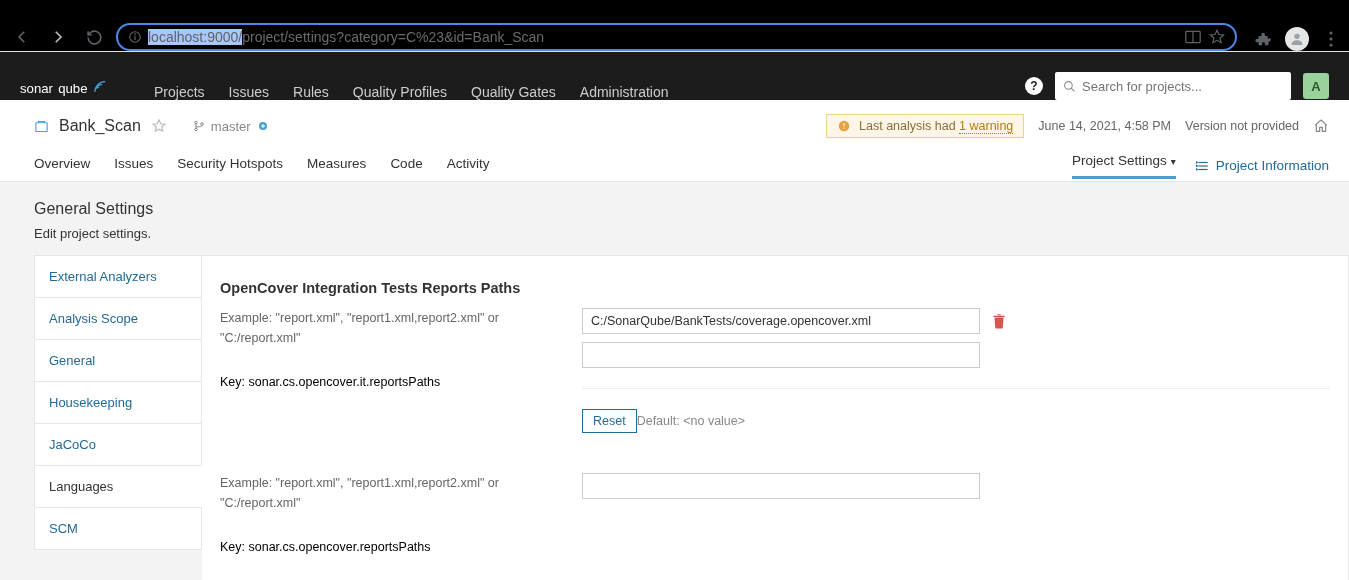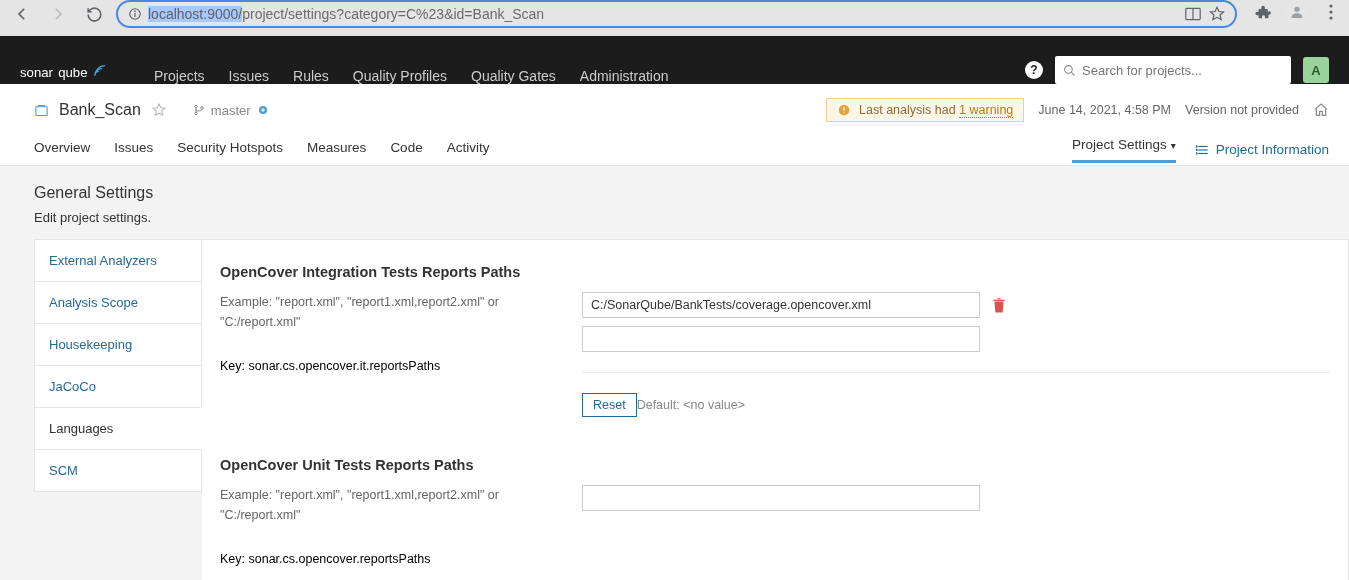--- a/index.html
+++ b/index.html
@@ -1,18 +1,18 @@
 <!DOCTYPE html>
 <html><head>
 <meta charset="utf-8">
 <style>
   *{box-sizing:border-box;margin:0;padding:0;font-family:-apple-system,BlinkMacSystemFont,"Segoe UI",Helvetica,Arial,sans-serif}
   body{width:1349px;height:580px;overflow:hidden;background:#fff;color:#333;font-size:13px}
   
-  .chrome-bar{height:36px;display:flex;align-items:flex-start;padding:0 8px;gap:8px;border-bottom:1px solid #e1e1e1;background:#e5e5e5}
+  .chrome-bar{height:52px;display:flex;align-items:flex-end;padding:0 8px;gap:8px;border-bottom:1px solid #e1e1e1;background:#000000}
   .chrome-btn{width:28px;height:28px;display:flex;align-items:center;justify-content:center;color:#5f6368;border-radius:50%}
   .chrome-btn.disabled{color:#bdbdbd}
   .url-pill{flex:1;height:28px;border:2px solid #4a87e8;border-radius:14px;display:flex;align-items:center;padding:0 10px;gap:6px;color:#5f6368;font-size:14px}
   .url-pill .sel{background:#a8c7fa}
   .url-pill .rest{color:#6b6b6b}
   .chrome-right{display:flex;align-items:center;gap:12px;padding-left:8px}
   .chrome-icon{width:20px;height:20px;display:inline-flex;align-items:center;justify-content:center;color:#5f6368}
   .avatar-circ{width:24px;height:24px;border-radius:50%;background:#e6e6e6;display:flex;align-items:center;justify-content:center}
   .url-inside-icons{display:flex;align-items:center;gap:8px;margin-left:auto;color:#5f6368}
   
@@ -222,20 +222,21 @@
 
 <div class="body">
   <div class="gs-head">
     <div class="gs-title">General Settings</div>
     <div class="gs-sub">Edit project settings.</div>
   </div>
   <div class="content">
     <div class="side">
       <a>External Analyzers</a>
       <a>Analysis Scope</a>
+      <a>General</a>
       <a>Housekeeping</a>
       <a>JaCoCo</a>
       <a class="sel">Languages</a>
       <a>SCM</a>
     </div>
     <div class="main">
 
       <div class="setting">
         <div class="set-title">OpenCover Integration Tests Reports Paths</div>
         <div class="set-row">
@@ -257,21 +258,20 @@
             </div>
             <div class="reset-row">
               <button class="reset-btn">Reset</button>
               <span class="def">Default: &lt;no value&gt;</span>
             </div>
           </div>
         </div>
       </div>
 
       <div class="setting">
-        <div class="set-title">OpenCover Unit Tests Reports Paths</div>
         <div class="set-row">
           <div class="set-left">
             <div>Example: "report.xml", "report1.xml,report2.xml" or "C:/report.xml"</div>
             <div class="key">Key: sonar.cs.opencover.reportsPaths</div>
           </div>
           <div class="set-right">
             <div class="in-row">
               <input class="txt" value="" style="">
             </div>
           </div>

